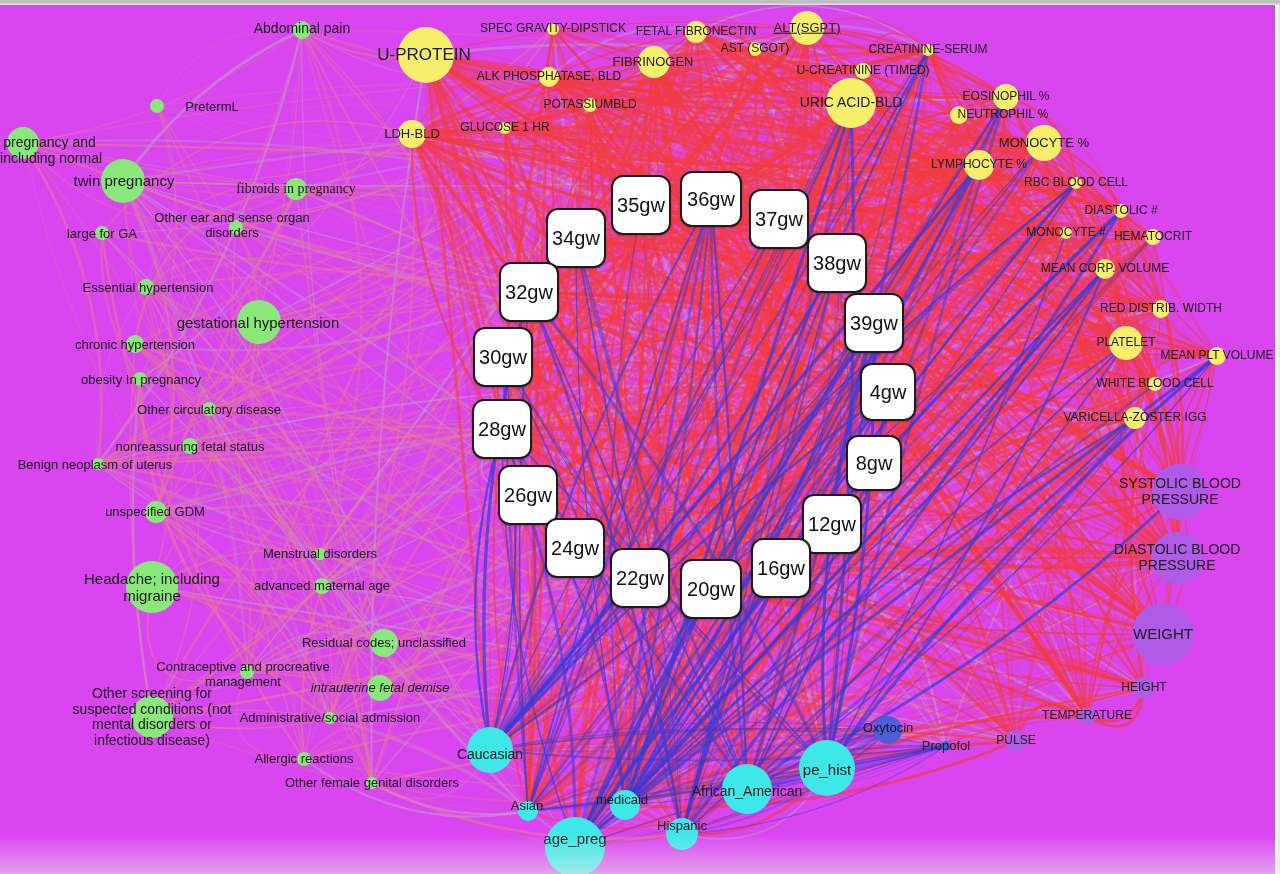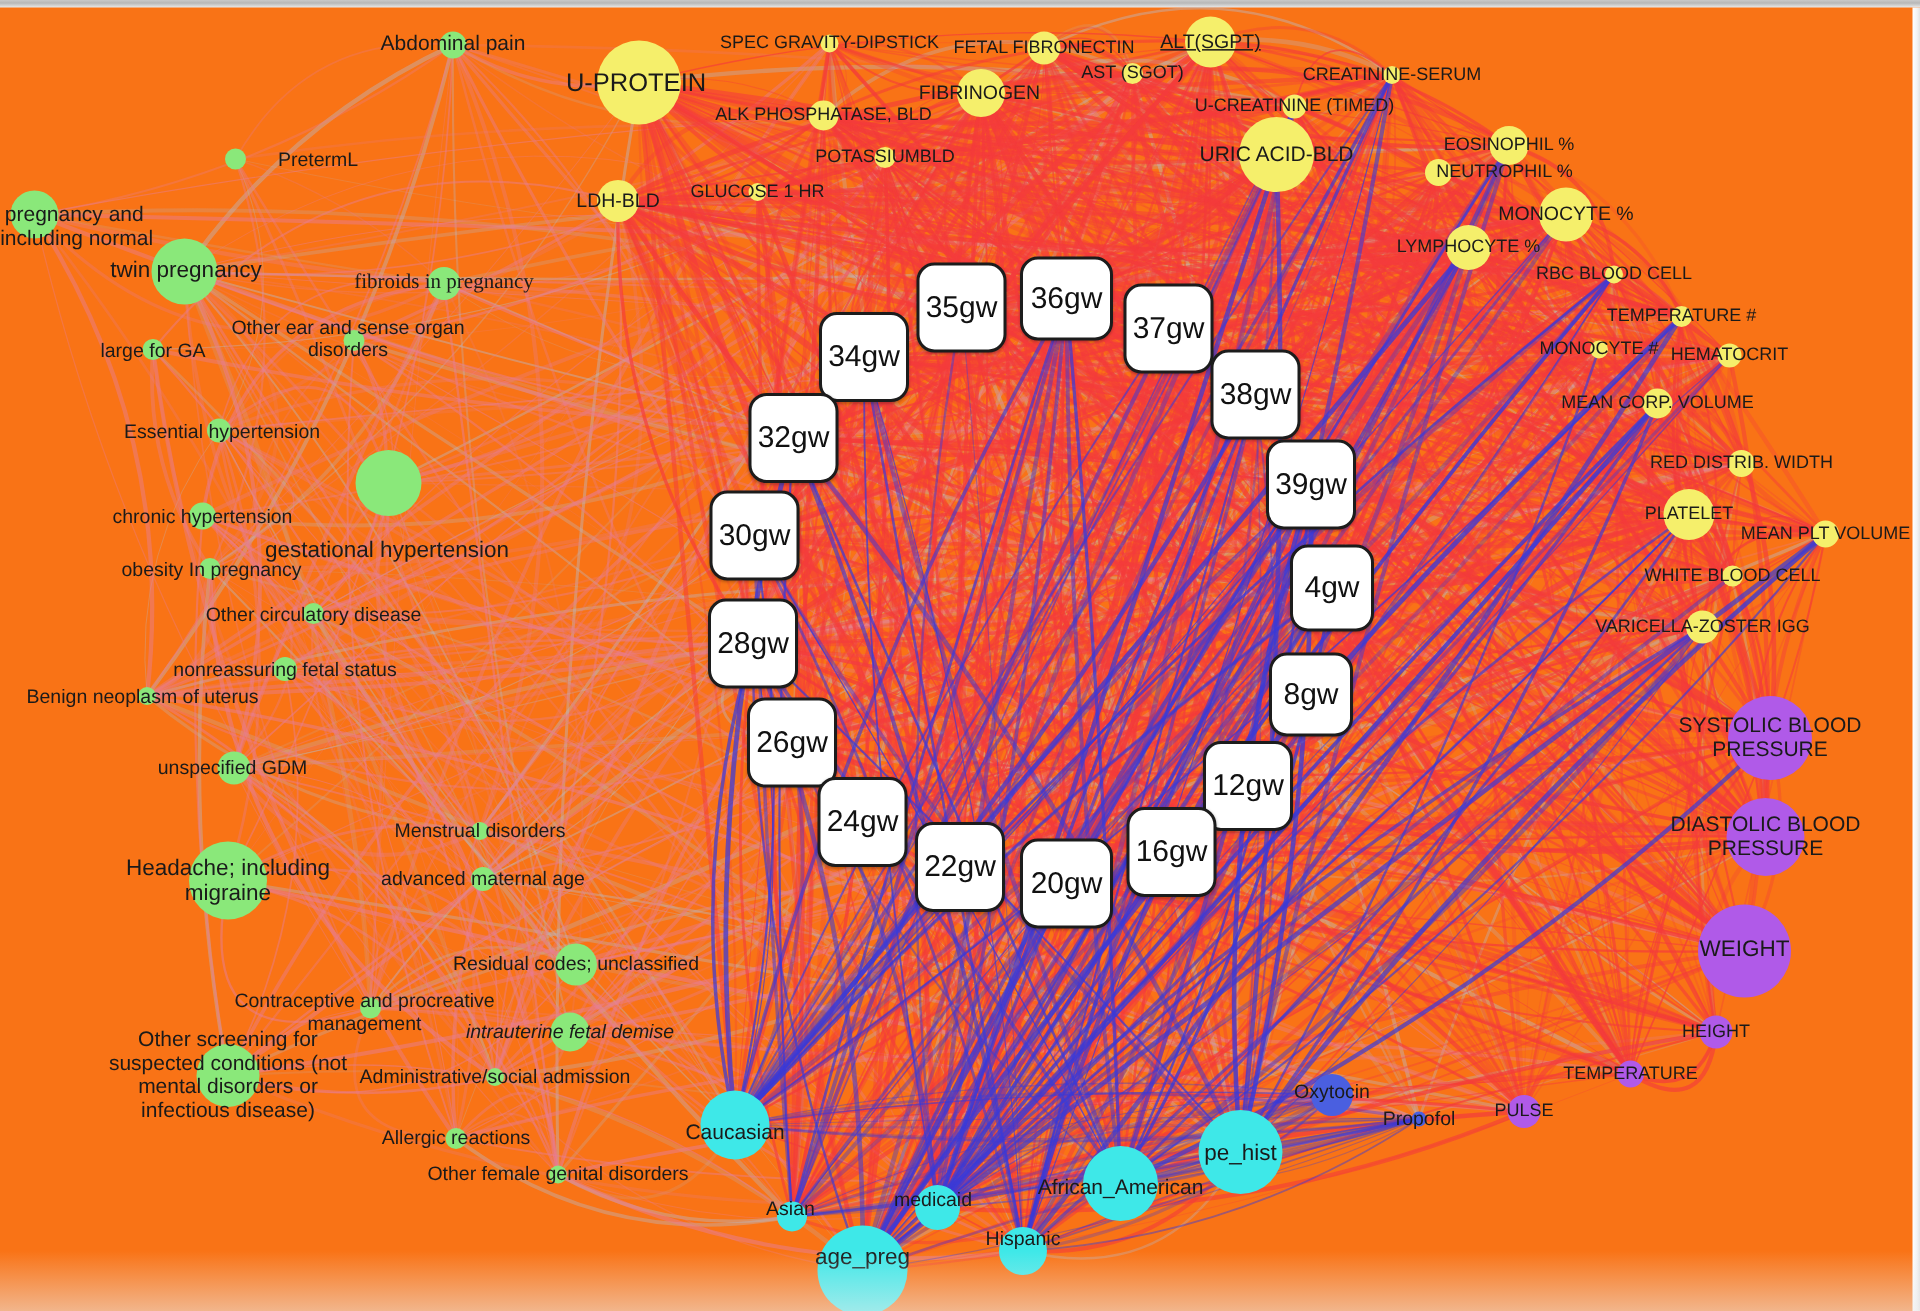--- a/index.html
+++ b/index.html
@@ -7,21 +7,21 @@
     margin: 0;
     padding: 0;
     background: #ffffff;
     font-family: "Liberation Sans", sans-serif;
   }
   #stage {
     position: relative;
     width: 1280px;
     height: 874px;
     overflow: hidden;
-    background: #f97316;
+    background: #d946ef;
   }
   
   #top-chrome {
     position: absolute;
     left: 0; top: 0;
     width: 1280px;
     height: 5px;
     background: linear-gradient(to bottom, #c9c9c9 0%, #b8b8b8 40%, #e9e9e9 100%);
   }
   #right-edge {
@@ -1734,21 +1734,21 @@
       <div class="node-label" style="left: 302px; top: 29px; font-size: 14px;">Abdominal pain</div>
       <div class="node-label" style="left: 25px; top: 151px; font-size: 14px;">Normal pregnancy and
 delivery including normal</div>
       <div class="node-label" style="left: 212px; top: 107px; font-size: 13px;">PretermL</div>
       <div class="node-label" style="left: 124px; top: 181px; font-size: 15px;">twin pregnancy</div>
       <div class="node-label" style="left: 296px; top: 189px; font-size: 14px; font-family: Liberation Serif, serif;">fibroids in pregnancy</div>
       <div class="node-label" style="left: 102px; top: 234px; font-size: 13px;">large for GA</div>
       <div class="node-label" style="left: 232px; top: 226px; font-size: 13px;">Other ear and sense organ
 disorders</div>
       <div class="node-label" style="left: 148px; top: 288px; font-size: 13px;">Essential hypertension</div>
-      <div class="node-label" style="left: 258px; top: 323px; font-size: 15px; margin-top: 45px;">gestational hypertension</div>
+      <div class="node-label" style="left: 258px; top: 323px; font-size: 15px;">gestational hypertension</div>
       <div class="node-label" style="left: 135px; top: 345px; font-size: 13px;">chronic hypertension</div>
       <div class="node-label" style="left: 141px; top: 380px; font-size: 13px;">obesity In pregnancy</div>
       <div class="node-label" style="left: 209px; top: 410px; font-size: 13px;">Other circulatory disease</div>
       <div class="node-label" style="left: 190px; top: 447px; font-size: 13px;">nonreassuring fetal status</div>
       <div class="node-label" style="left: 95px; top: 465px; font-size: 13px;">Benign neoplasm of uterus</div>
       <div class="node-label" style="left: 155px; top: 512px; font-size: 13px;">unspecified GDM</div>
       <div class="node-label" style="left: 320px; top: 554px; font-size: 13px;">Menstrual disorders</div>
       <div class="node-label" style="left: 322px; top: 586px; font-size: 13px;">advanced maternal age</div>
       <div class="node-label" style="left: 152px; top: 588px; font-size: 15px;">Headache; including
 migraine</div>
@@ -1774,21 +1774,21 @@
       <div class="node-label" style="left: 863px; top: 71px; font-size: 12px;">U-CREATININE (TIMED)</div>
       <div class="node-label" style="left: 590px; top: 105px; font-size: 12px;">POTASSIUMBLD</div>
       <div class="node-label" style="left: 851px; top: 103px; font-size: 14px;">URIC ACID-BLD</div>
       <div class="node-label" style="left: 1006px; top: 97px; font-size: 12px;">EOSINOPHIL %</div>
       <div class="node-label" style="left: 959px; top: 115px; font-size: 12px; margin-left: 44px;">NEUTROPHIL %</div>
       <div class="node-label" style="left: 505px; top: 128px; font-size: 12px;">GLUCOSE 1 HR</div>
       <div class="node-label" style="left: 412px; top: 134px; font-size: 13px;">LDH-BLD</div>
       <div class="node-label" style="left: 1044px; top: 143px; font-size: 13px;">MONOCYTE %</div>
       <div class="node-label" style="left: 979px; top: 165px; font-size: 12px;">LYMPHOCYTE %</div>
       <div class="node-label" style="left: 1076px; top: 183px; font-size: 12px;">RBC BLOOD CELL</div>
-      <div class="node-label" style="left: 1121px; top: 211px; font-size: 12px;">TEMPERATURE #</div>
+      <div class="node-label" style="left: 1121px; top: 211px; font-size: 12px;">DIASTOLIC #</div>
       <div class="node-label" style="left: 1066px; top: 233px; font-size: 12px;">MONOCYTE #</div>
       <div class="node-label" style="left: 1153px; top: 237px; font-size: 12px;">HEMATOCRIT</div>
       <div class="node-label" style="left: 1105px; top: 269px; font-size: 12px;">MEAN CORP. VOLUME</div>
       <div class="node-label" style="left: 1161px; top: 309px; font-size: 12px;">RED DISTRIB. WIDTH</div>
       <div class="node-label" style="left: 1126px; top: 343px; font-size: 12px;">PLATELET</div>
       <div class="node-label" style="left: 1217px; top: 356px; font-size: 12px;">MEAN PLT VOLUME</div>
       <div class="node-label" style="left: 1155px; top: 384px; font-size: 12px;">WHITE BLOOD CELL</div>
       <div class="node-label" style="left: 1135px; top: 418px; font-size: 12px;">VARICELLA-ZOSTER IGG</div>
       <div class="node-label" style="left: 1180px; top: 492px; font-size: 14px;">SYSTOLIC BLOOD
 PRESSURE</div>

